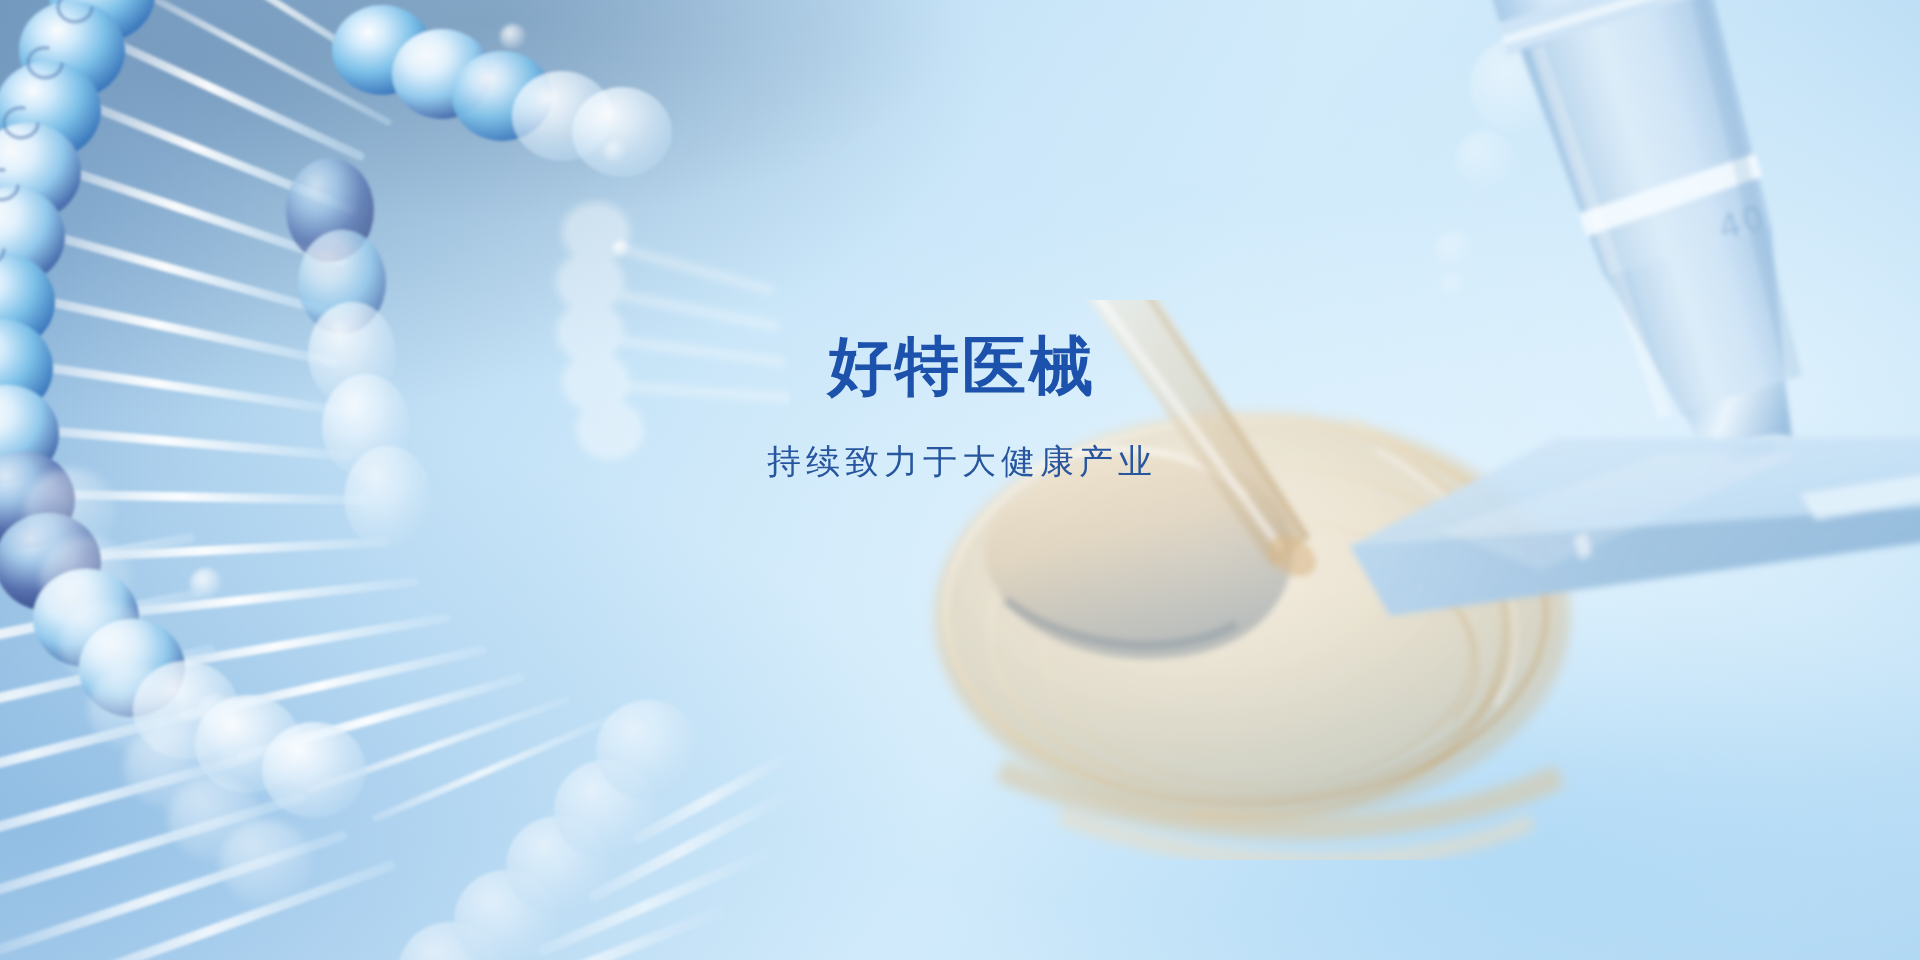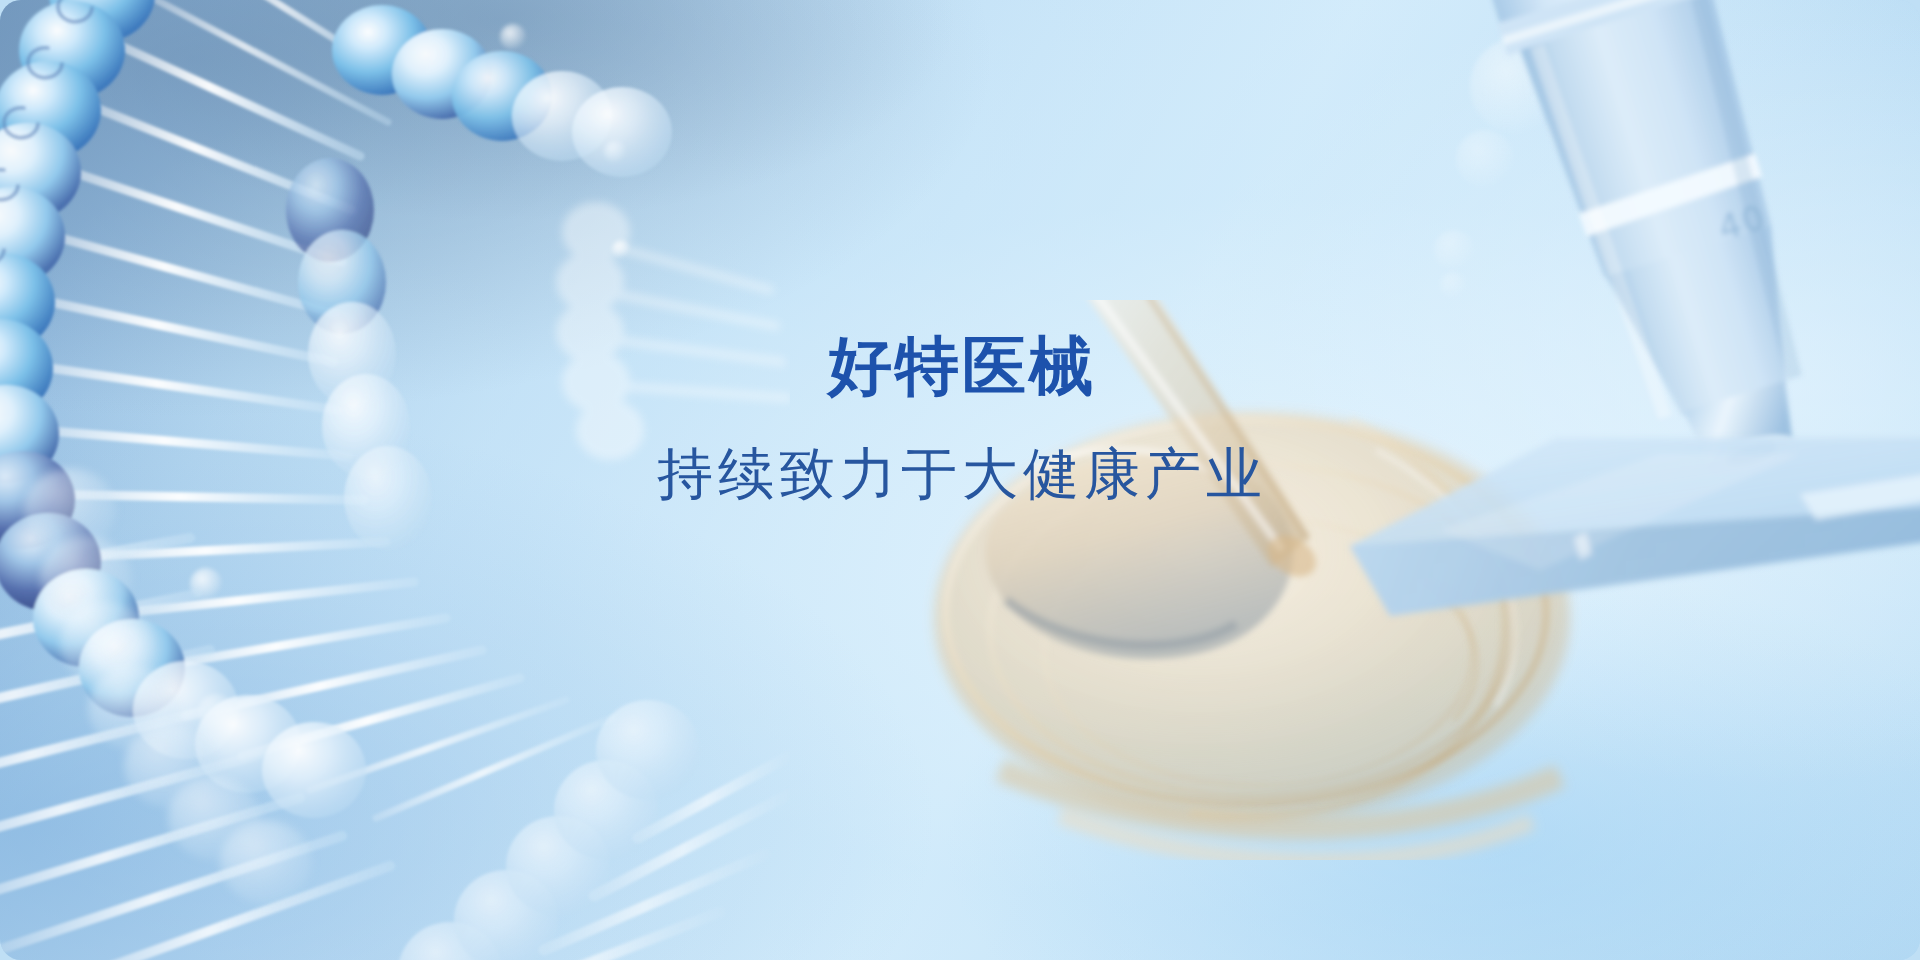--- a/index.html
+++ b/index.html
@@ -3,21 +3,20 @@
 <meta charset="utf-8">
 <style>
   html,body{margin:0;padding:0;background:#bfdff5;}
   body{font-family:"DejaVu Sans","Liberation Sans",sans-serif;}
 
   #stage{
     position:relative;
     width:1920px;height:960px;
     overflow:hidden;
     background:#b9dcf4;
-    border-radius:21px;
   }
 
   
   .bg-layer{position:absolute;inset:0;pointer-events:none;}
 
   #bg-base{
     background:
       radial-gradient(120% 110% at 68% 58%, rgba(226,243,253,.95) 0%, rgba(205,233,250,.55) 34%, rgba(176,216,243,0) 62%),
       linear-gradient(118deg,
         #7ea6cd 0%,
@@ -78,21 +77,21 @@
   }
   #title{
     font-size:64px;
     line-height:1.08;
     font-weight:700;
     color:#1d52ac;
     letter-spacing:3px;
     margin:0;
   }
   #subtitle{
-    font-size:56px;
+    font-size:34px;
     line-height:1.1;
     font-weight:400;
     color:#27569f;
     letter-spacing:5px;
     margin:42px 0 0 0;
   }
   #tagline{
     font-size:46px;
     line-height:1.1;
     font-weight:700;

